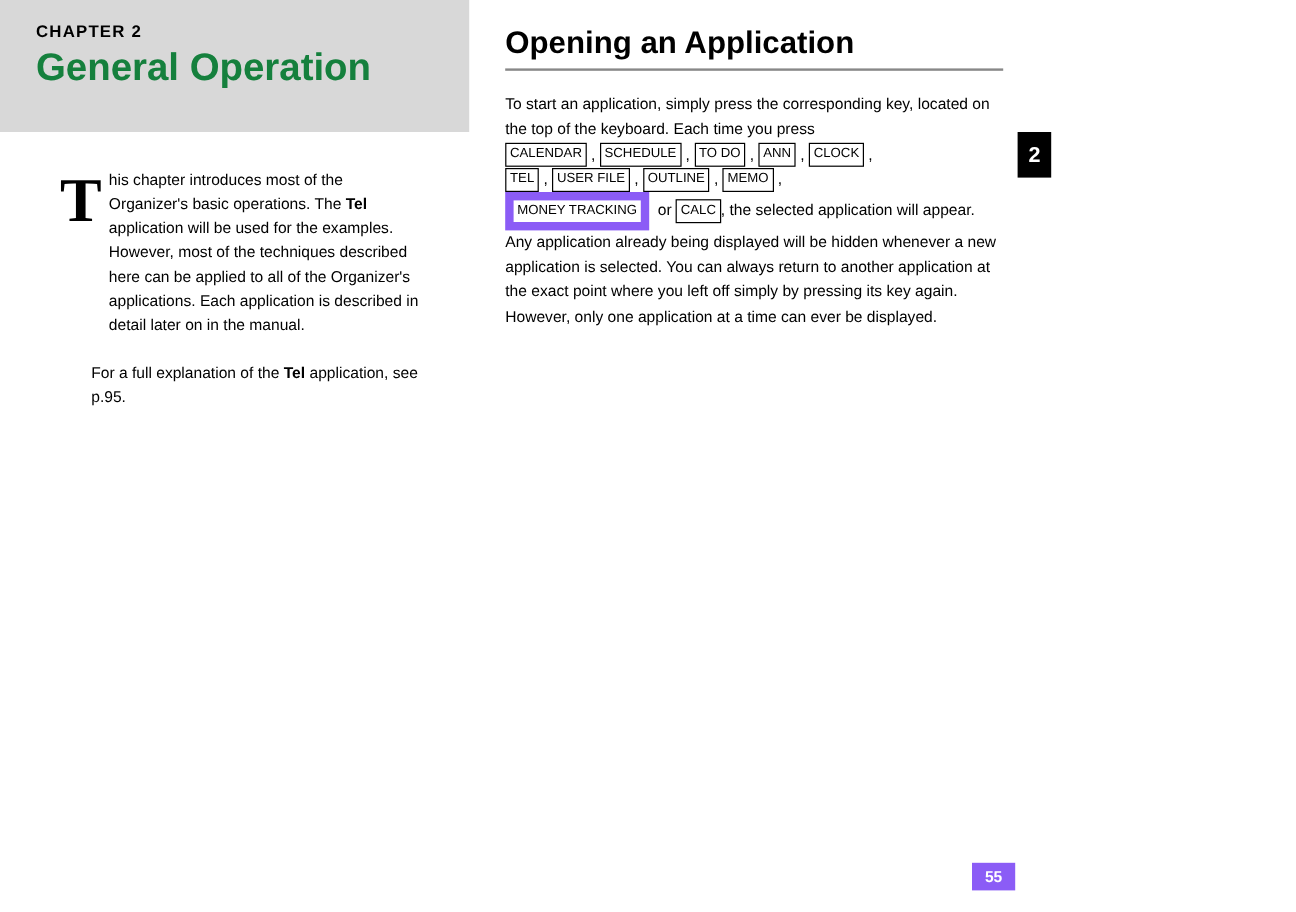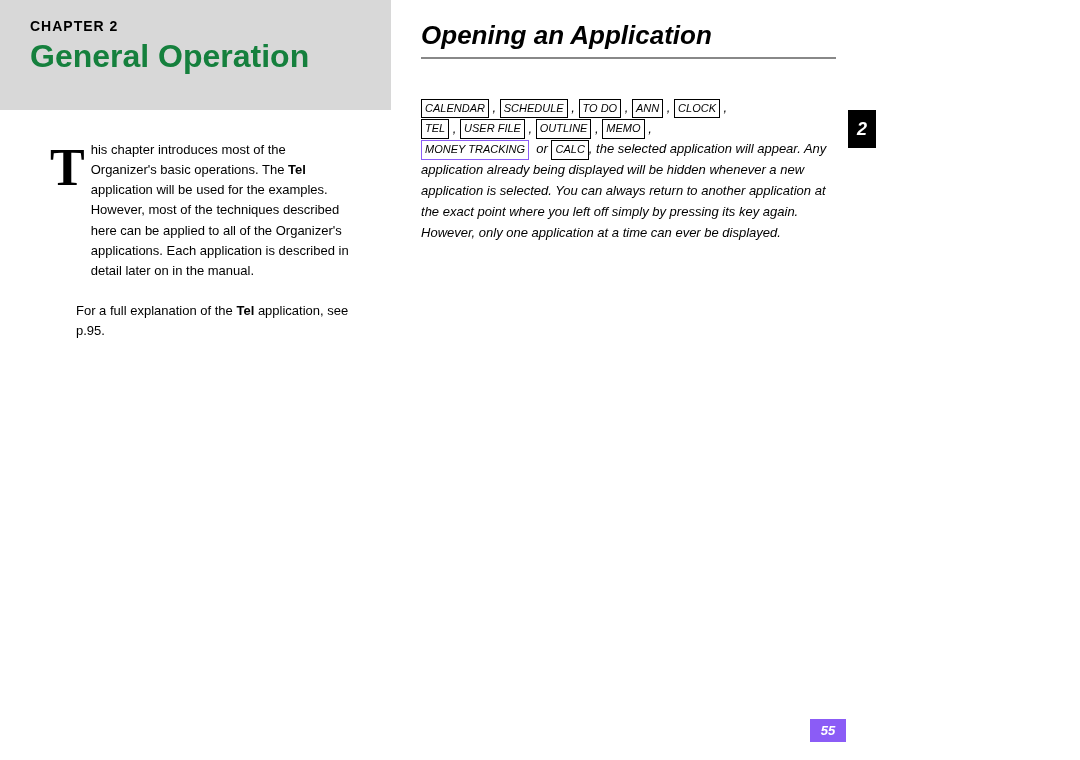--- a/index.html
+++ b/index.html
@@ -86,21 +86,20 @@
       font-size: 13px;
       line-height: 1.55;
     }
 
     
     .right-column {
       width: 590px;
       height: 100%;
       padding: 20px 40px 8px 30px;
       position: relative;
-      font-style: italic;
     }
 
     .section-title {
       font-size: 26px;
       font-weight: bold;
       color: #000;
       border-bottom: 2px solid #888;
       padding-bottom: 6px;
       margin-bottom: 18px;
     }
@@ -118,21 +117,21 @@
       font-size: 11px;
       font-family: Arial, Helvetica, sans-serif;
       background: #fff;
       vertical-align: middle;
       white-space: nowrap;
       text-align: center;
     }
 
     .key-money {
       display: inline-block;
-      border: 1px solid #8b5cf6;
+      border: 7px solid #8b5cf6;
       padding: 0px 3px;
       font-size: 11px;
       font-family: Arial, Helvetica, sans-serif;
       background: #fff;
       vertical-align: middle;
     }
 
     
     .chapter-tab {
       position: absolute;
@@ -193,20 +192,21 @@
       </div>
     </div>
 
   </div>
 
   <div class="right-column">
 
     <div class="section-title">Opening an Application</div>
 
     <div class="right-content">
+      <span>To start an application, simply press the corresponding key, located on the top of the keyboard. Each time you press</span>
       <br>
       <span class="key">CALENDAR</span>
       , 
       <span class="key">SCHEDULE</span>
       , 
       <span class="key">TO DO</span>
       , 
       <span class="key">ANN</span>
       , 
       <span class="key">CLOCK</span>

